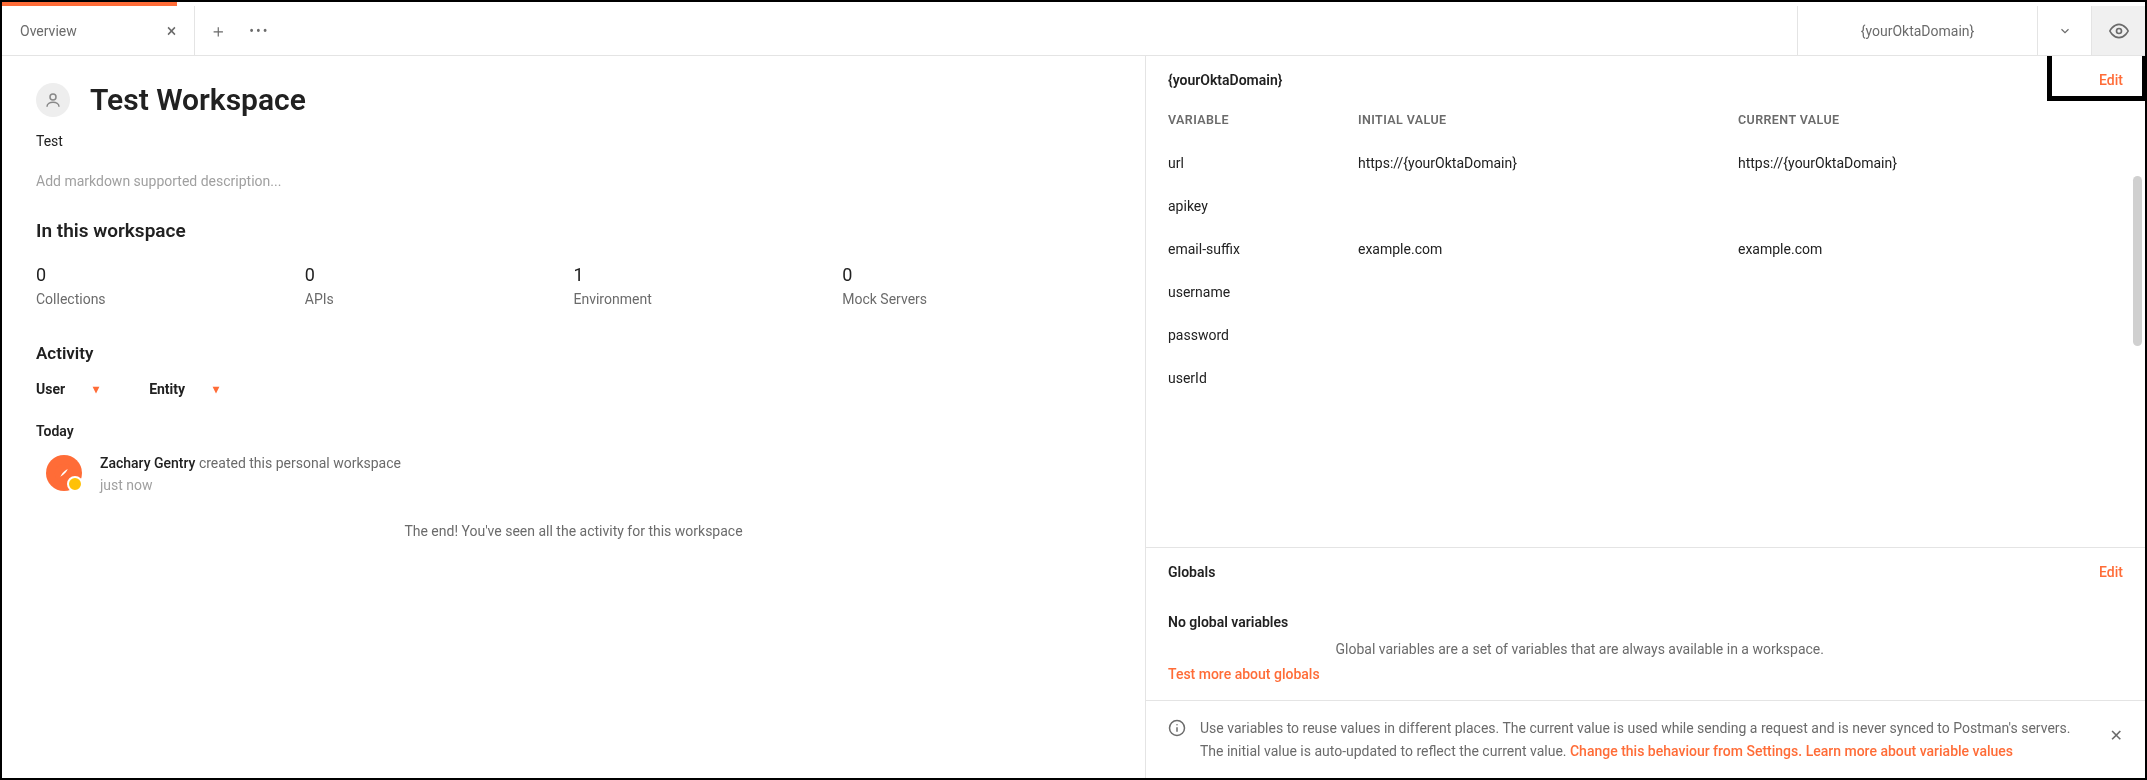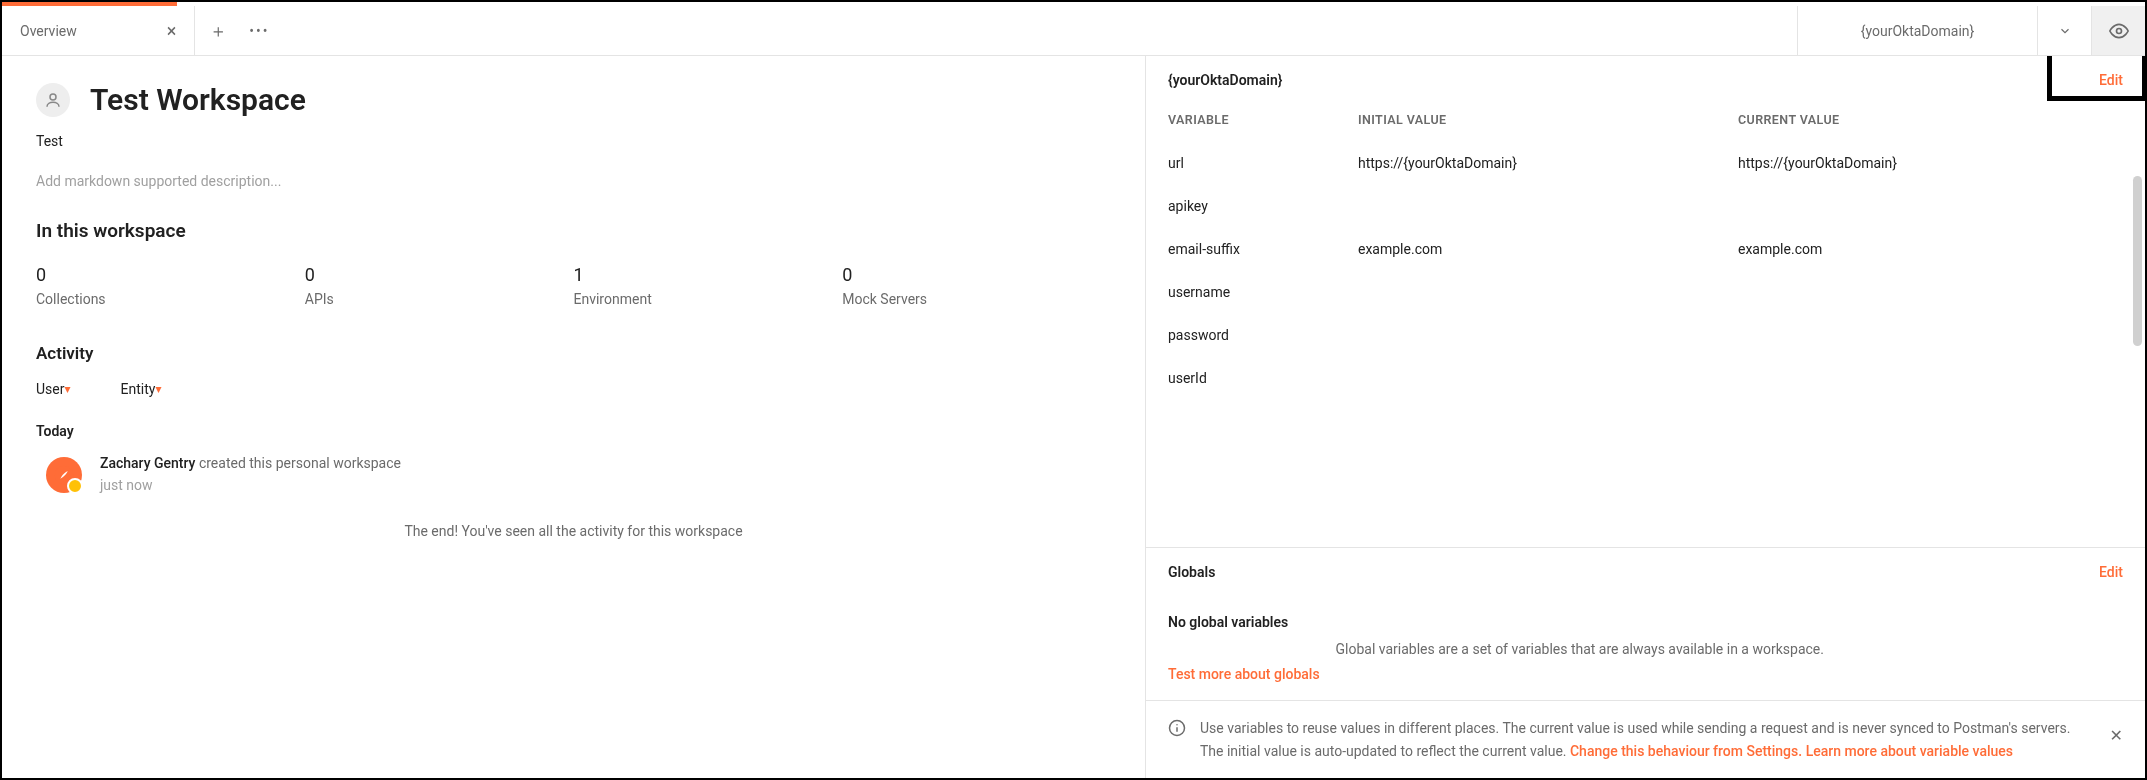--- a/index.html
+++ b/index.html
@@ -70,24 +70,24 @@
   .ws-title{font-size:30px;font-weight:600;}
   .ws-sub{color:var(--text);margin-bottom:24px;}
   .ws-desc{color:var(--faint);margin-bottom:30px;}
   .section-h{font-size:19px;font-weight:600;margin-bottom:22px;}
   .stats{display:flex;gap:0;margin-bottom:36px;}
   .stat{width:290px;}
   .stat .num{font-size:18px;color:var(--text);margin-bottom:6px;}
   .stat .lbl{color:var(--muted);}
   .activity-h{font-size:17px;font-weight:600;margin-bottom:18px;}
   .filters{display:flex;gap:50px;margin-bottom:26px;}
-  .filter{display:flex;align-items:center;color:var(--text);font-weight:400;}
+  .filter{display:flex;align-items:center;gap:28px;color:var(--text);font-weight:700;}
   .chev{color:var(--orange);font-size:12px;}
   .today{font-weight:600;margin-bottom:16px;}
-  .act-item{display:flex;gap:18px;align-items:flex-end;margin-bottom:30px;margin-left:10px;}
+  .act-item{display:flex;gap:18px;align-items:flex-start;margin-bottom:30px;margin-left:10px;}
   .act-avatar{width:36px;height:36px;border-radius:50%;background:var(--orange);position:relative;display:flex;align-items:center;justify-content:center;}
   .act-avatar svg{width:22px;height:22px;}
   .act-avatar::after{content:"";position:absolute;right:-1px;bottom:-1px;width:12px;height:12px;background:#ffc107;border-radius:50%;border:2px solid #fff;}
   .act-text .line1{color:var(--muted);}
   .act-text .line1 b{color:var(--text);font-weight:500;}
   .act-text .line2{color:var(--faint);margin-top:6px;}
   .endmsg{text-align:center;color:var(--muted);}
 
   .panel-head{
     display:flex;justify-content:space-between;align-items:center;

